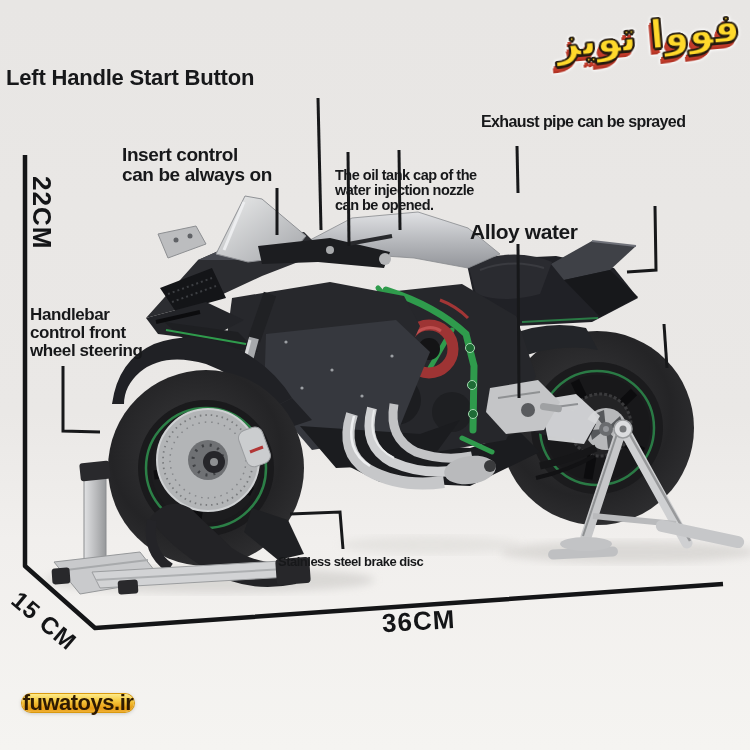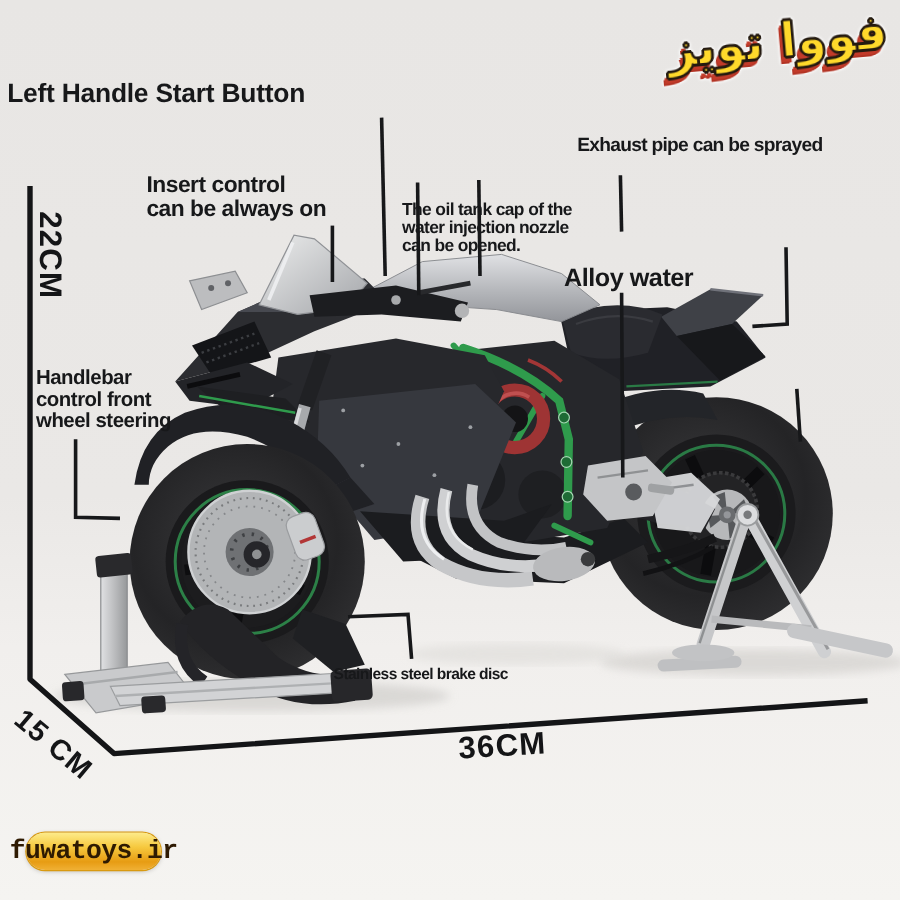--- a/index.html
+++ b/index.html
@@ -31,25 +31,25 @@
     position:absolute;left:548px;top:12px;width:200px;text-align:center;
     font-family:"DejaVu Sans",sans-serif;font-weight:bold;font-size:40px;
     direction:rtl;color:#ffd92b;transform:rotate(-5deg);
     -webkit-text-stroke:1.5px #241a10;
     text-shadow:
       -1.5px 0 0 #241a10,1.5px 0 0 #241a10,0 -1.5px 0 #241a10,0 1.5px 0 #241a10,
       -3px 4px 0 #c23b2a,-4px 6px 0 #b23324,-2px 5px 0 #c23b2a;
     filter:drop-shadow(0 0 1.5px #ffffff) drop-shadow(0 0 1px #ffffff);
   }
   .watermark{
-    position:absolute;left:22px;top:694px;width:112px;height:31px;
+    position:absolute;left:22px;top:694px;width:112px;height:18px;
     border-radius:18px;display:flex;align-items:center;justify-content:center;
     background:linear-gradient(180deg,#fdeb8a 0%,#f6c93f 38%,#e79c13 78%,#f0b034 100%);
     box-shadow:0 0 0 1px #d99a10, 0 1px 4px rgba(0,0,0,0.25);
-    font-family:Liberation Mono, monospace;font-weight:bold;font-size:22px;
+    font-family:Liberation Sans, sans-serif;font-weight:bold;font-size:22px;
     color:#2e1a02;letter-spacing:-0.5px;
   }
 </style>
 </head>
 <body>
 
 <div id="stage">
 
   <svg id="bike-svg" width="750" height="750" viewBox="0 0 750 750">
     <defs>

